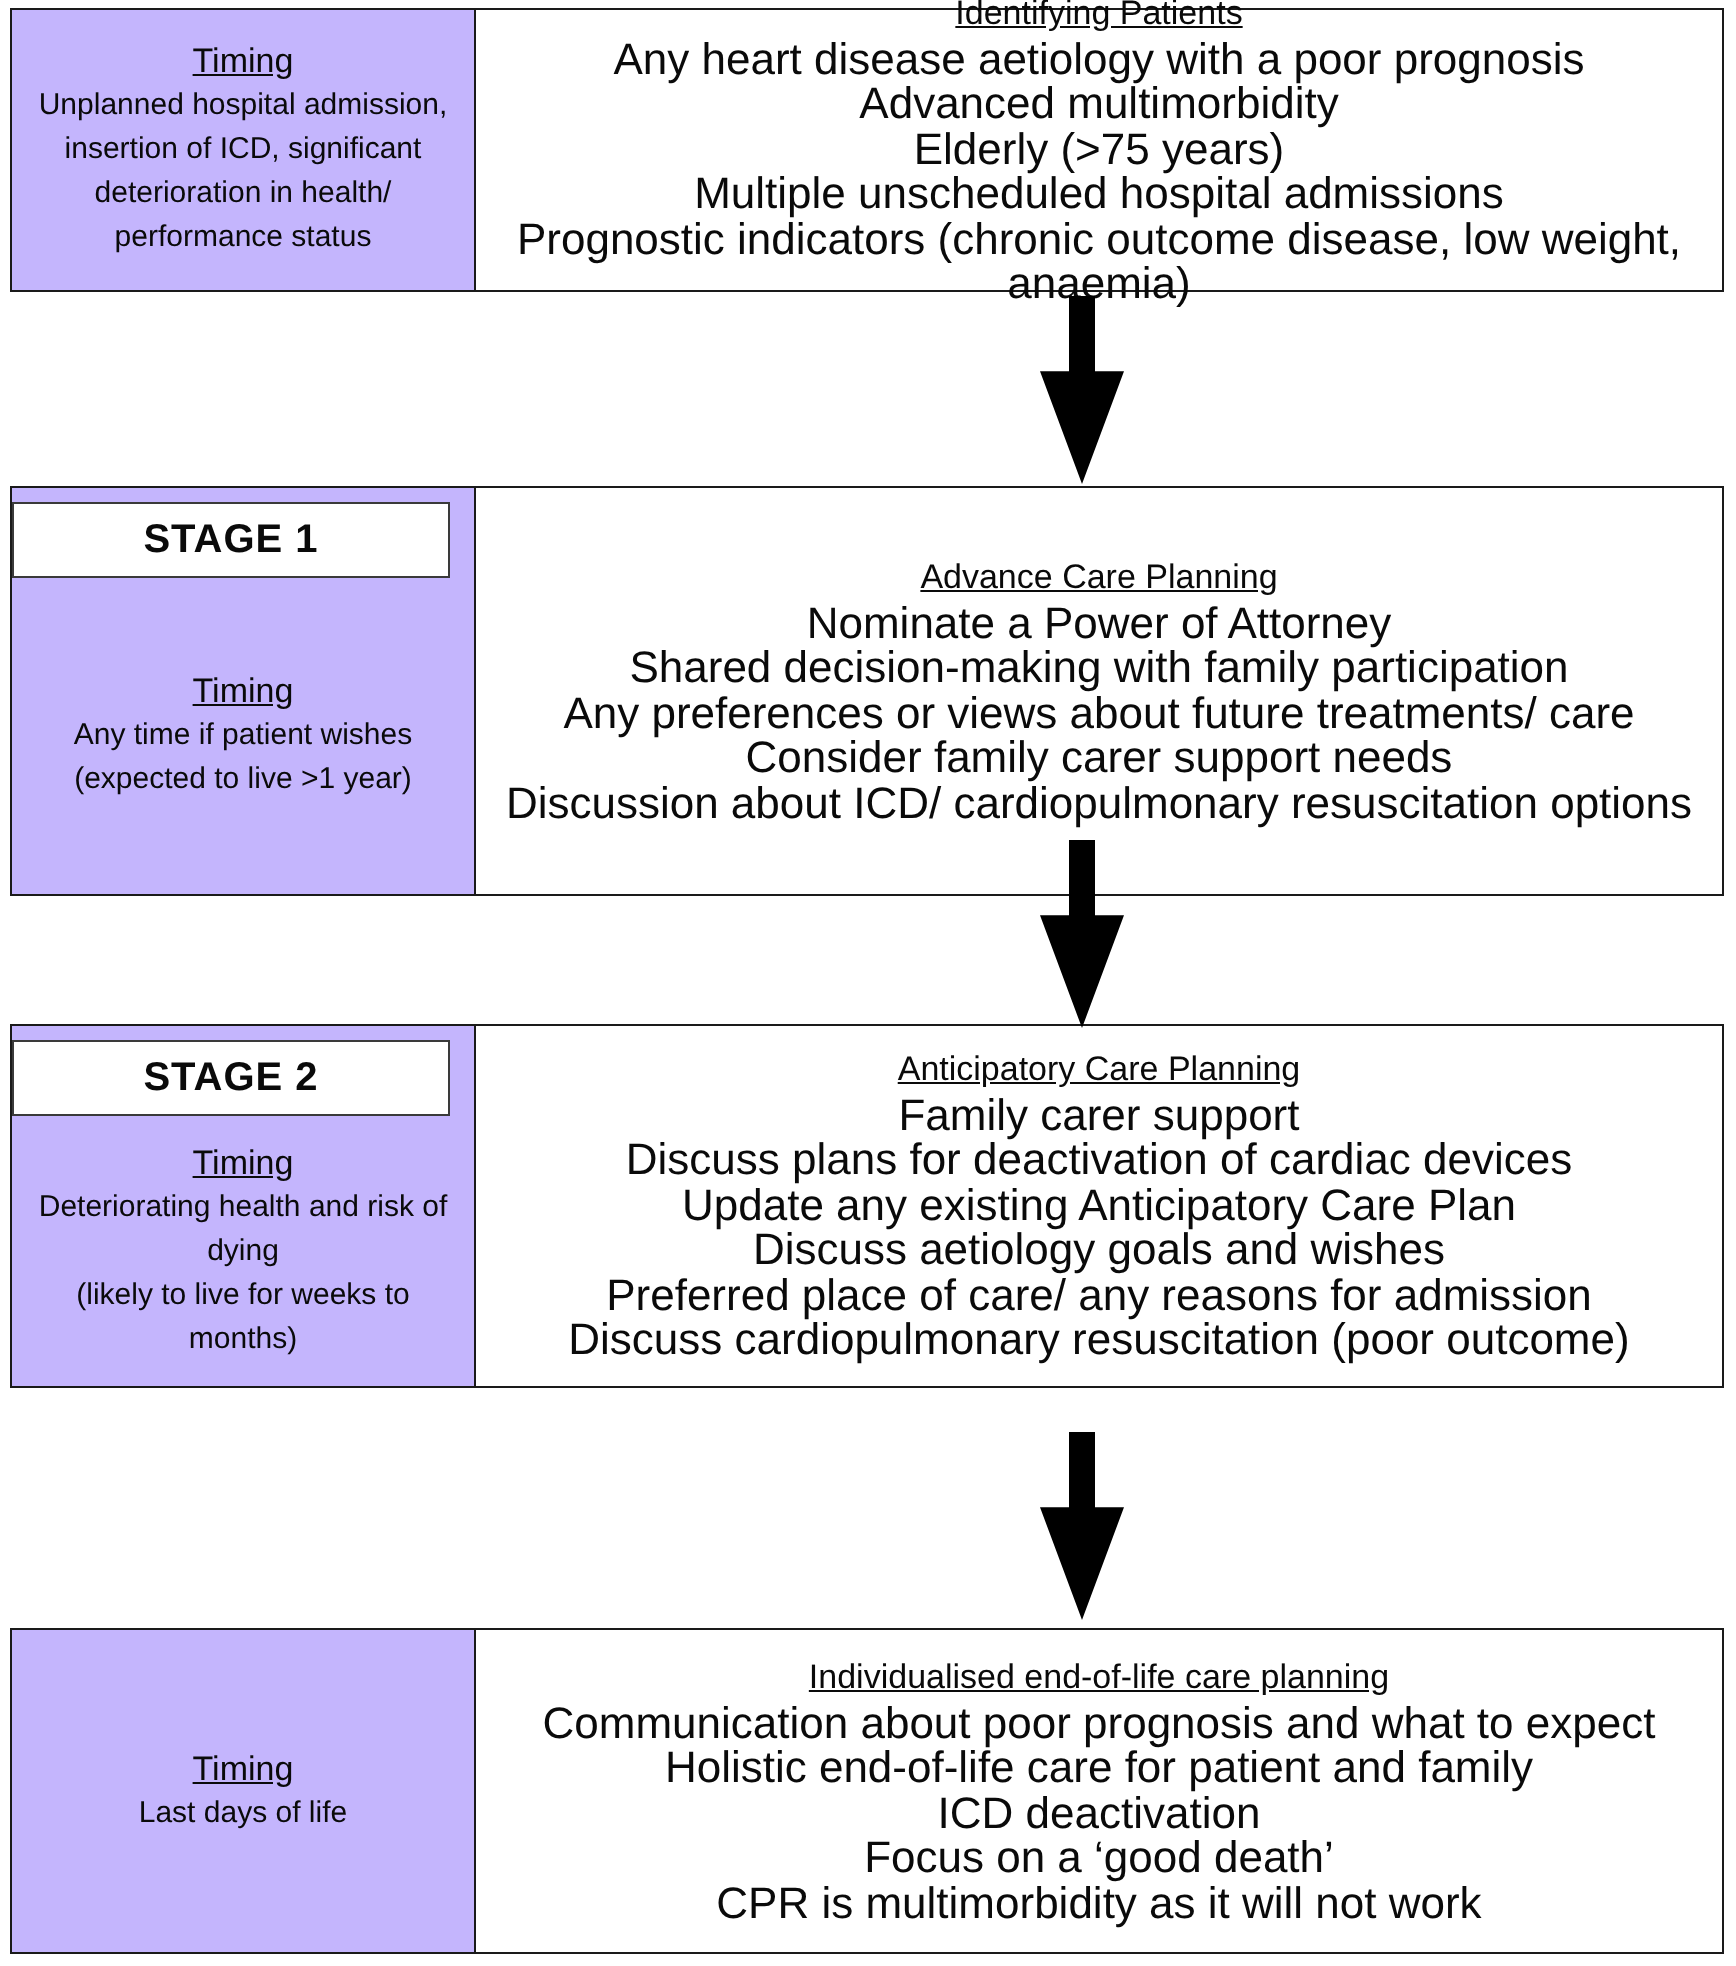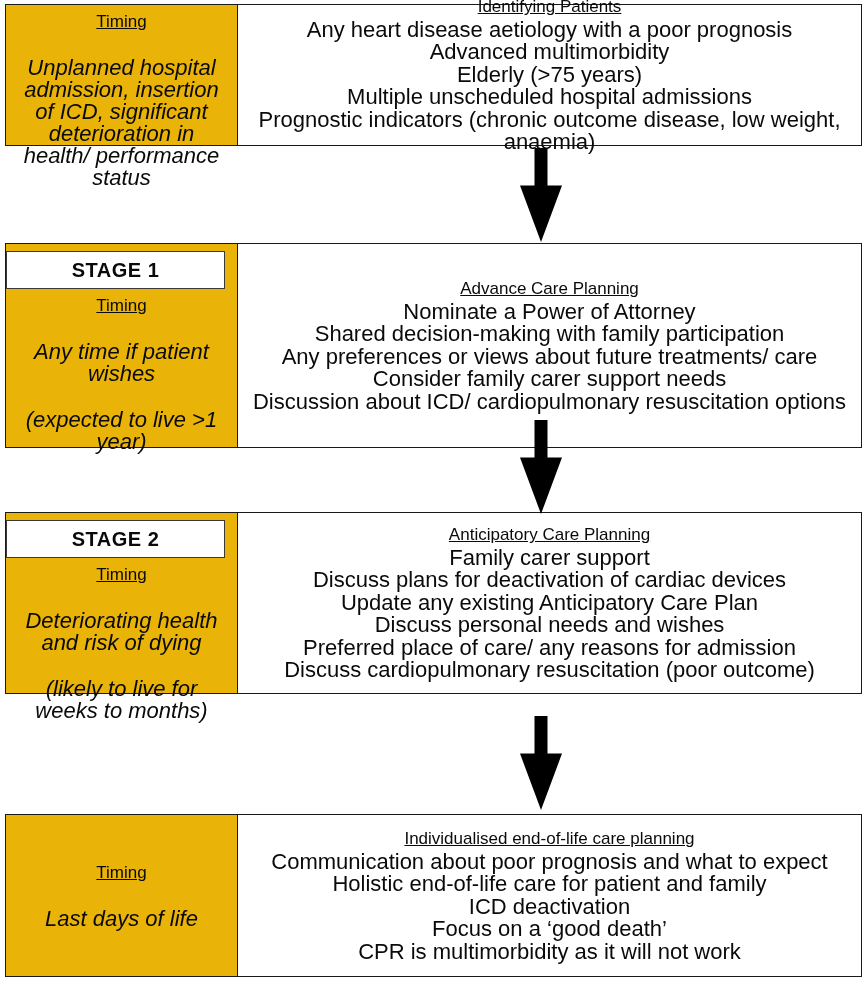--- a/index.html
+++ b/index.html
@@ -14,21 +14,21 @@
     position:absolute;left:5px;width:857px;
     box-sizing:border-box;
     border:1.5px solid #1a1a1a;
     background:#ffffff;
     display:flex;
   }
   .timing-cell{
     width:232px;flex:0 0 232px;
     box-sizing:border-box;
     border-right:1.5px solid #1a1a1a;
-    background:#eab308;
+    background:#c4b5fd;
     display:flex;flex-direction:column;
   }
   .stage-band-wrap{padding:7px 12px 0 0;}
   .stage-band{
     background:#ffffff;
     border:1.2px solid #3a3a3a;
     text-align:center;
     font-weight:bold;
     font-size:20px;
     line-height:24px;
@@ -39,23 +39,21 @@
     flex:1;
     display:flex;flex-direction:column;justify-content:center;
     text-align:center;
     padding:6px 10px;
   }
   .timing-heading{
     font-size:17px;line-height:22px;
     text-decoration:underline;
   }
   .timing-line{
-    font-size:22px;line-height:22px;
-    font-style:italic;
-    margin-top:24px;
+    font-size:15px;line-height:22px;
   }
   .content-cell{
     flex:1;
     display:flex;flex-direction:column;justify-content:center;
     align-items:center;
     text-align:center;
     padding:3px 8px;
   }
   .section-title{
     font-size:17px;line-height:22.5px;
@@ -132,21 +130,21 @@
       <div class="timing-heading">Timing</div>
       <div class="timing-line">Deteriorating health and risk of dying</div>
       <div class="timing-line">(likely to live for weeks to months)</div>
     </div>
   </div>
   <div class="content-cell">
     <div class="section-title">Anticipatory Care Planning</div>
     <div class="content-line">Family carer support</div>
     <div class="content-line">Discuss plans for deactivation of cardiac devices</div>
     <div class="content-line">Update any existing Anticipatory Care Plan</div>
-    <div class="content-line">Discuss personal needs and wishes</div>
+    <div class="content-line">Discuss aetiology goals and wishes</div>
     <div class="content-line">Preferred place of care/ any reasons for admission</div>
     <div class="content-line">Discuss cardiopulmonary resuscitation (poor outcome)</div>
   </div>
 </div>
 
 <div class="arrow" style="top:716px;">
   <svg viewBox="0 0 44 96" preserveAspectRatio="none" aria-hidden="true">
     <polygon points="15.5,0 28.5,0 28.5,38 43,38 22,95 1,38 15.5,38" fill="#000000"></polygon>
   </svg>
 </div>

